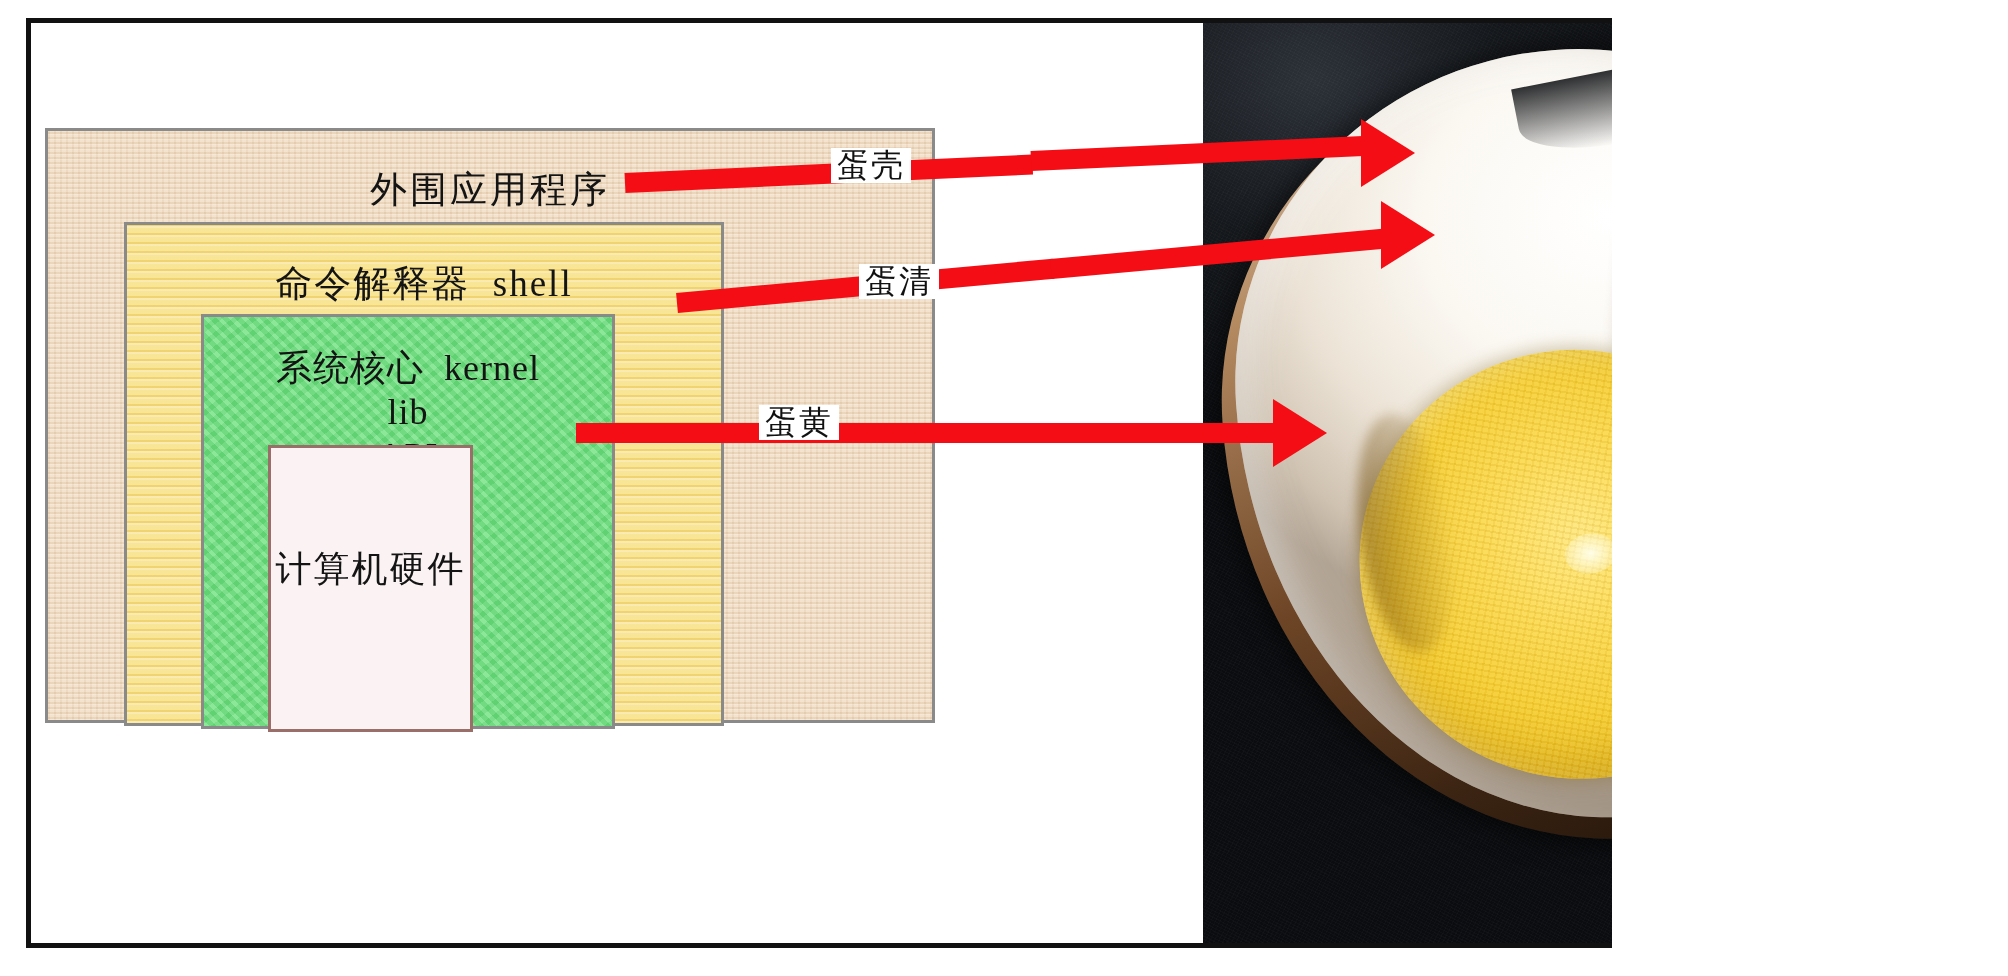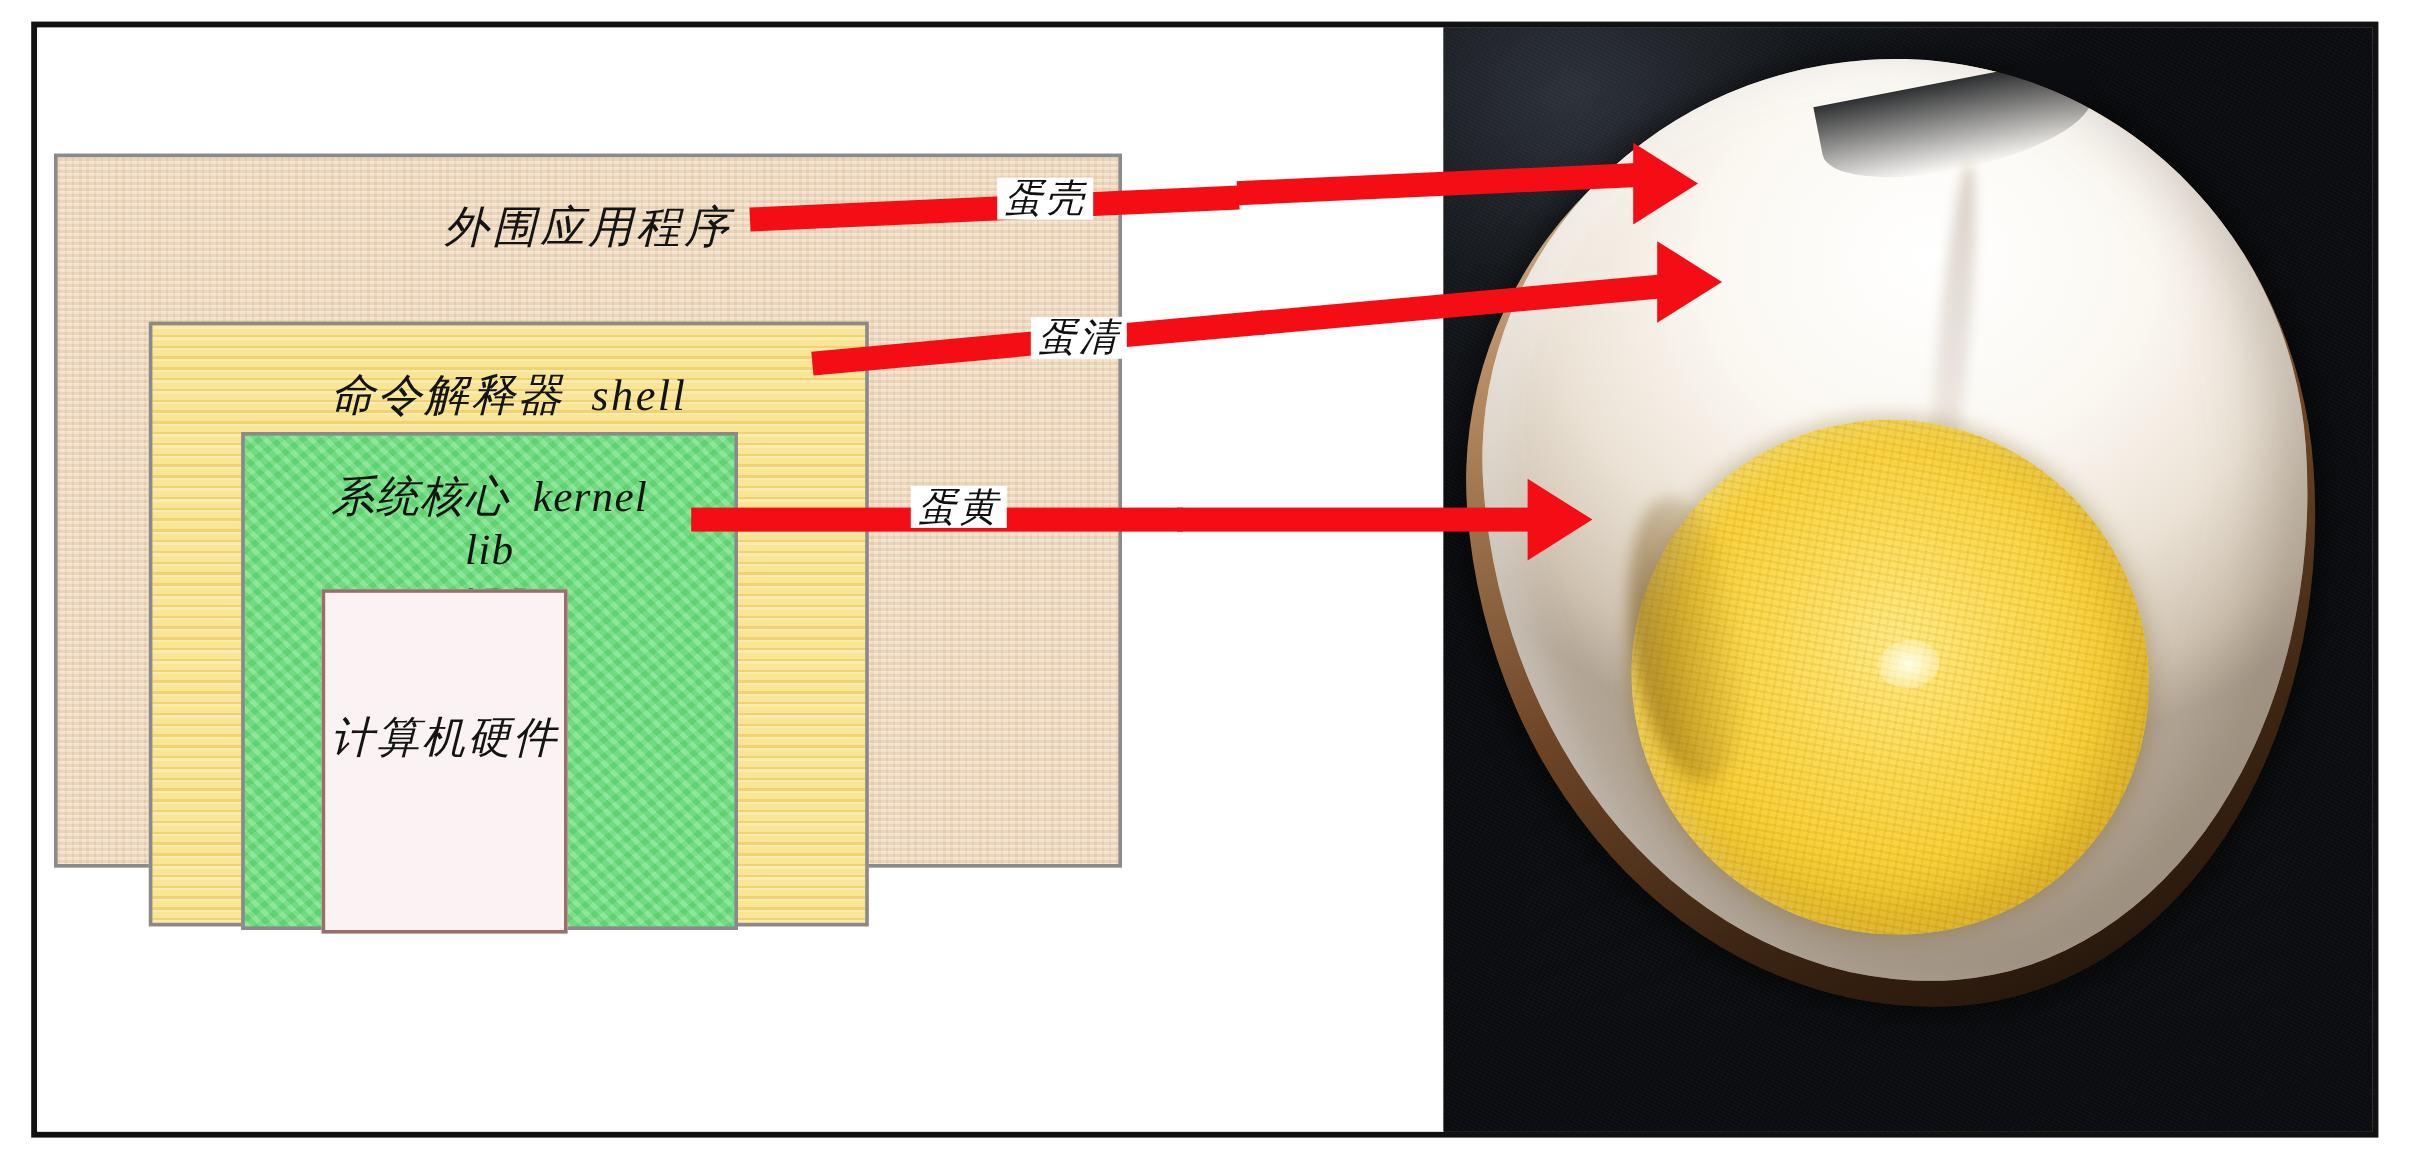--- a/index.html
+++ b/index.html
@@ -4,25 +4,24 @@
 <style>
   html, body {
     margin: 0;
     padding: 0;
     background: #ffffff;
     font-family: "Liberation Serif", "DejaVu Serif", serif;
   }
 
   #stage {
     position: relative;
-    width: 2008px;
+    width: 1612px;
     height: 976px;
     background: #ffffff;
     overflow: hidden;
-    font-style: italic;
   }
 
   
   .frame {
     position: absolute;
     left: 26px;
     top: 18px;
     width: 1956px;
     height: 930px;
     border: 5px solid #111111;
@@ -90,21 +89,20 @@
     height: 504px;
     background-color: #f7dd7e;
     background-image:
       repeating-linear-gradient(0deg,
         rgba(255,255,255,0.40) 0px,
         rgba(255,255,255,0.40) 2px,
         rgba(214,171,62,0.20) 2px,
         rgba(214,171,62,0.20) 4px,
         rgba(255,248,205,0.30) 4px,
         rgba(255,248,205,0.30) 9px);
-    margin-top: 46px;
   }
   .layer-shell .layer-label {
     margin-top: 34px;
     font-size: 37px;
     letter-spacing: 2px;
   }
 
   
   .layer-kernel {
     left: 164px;

